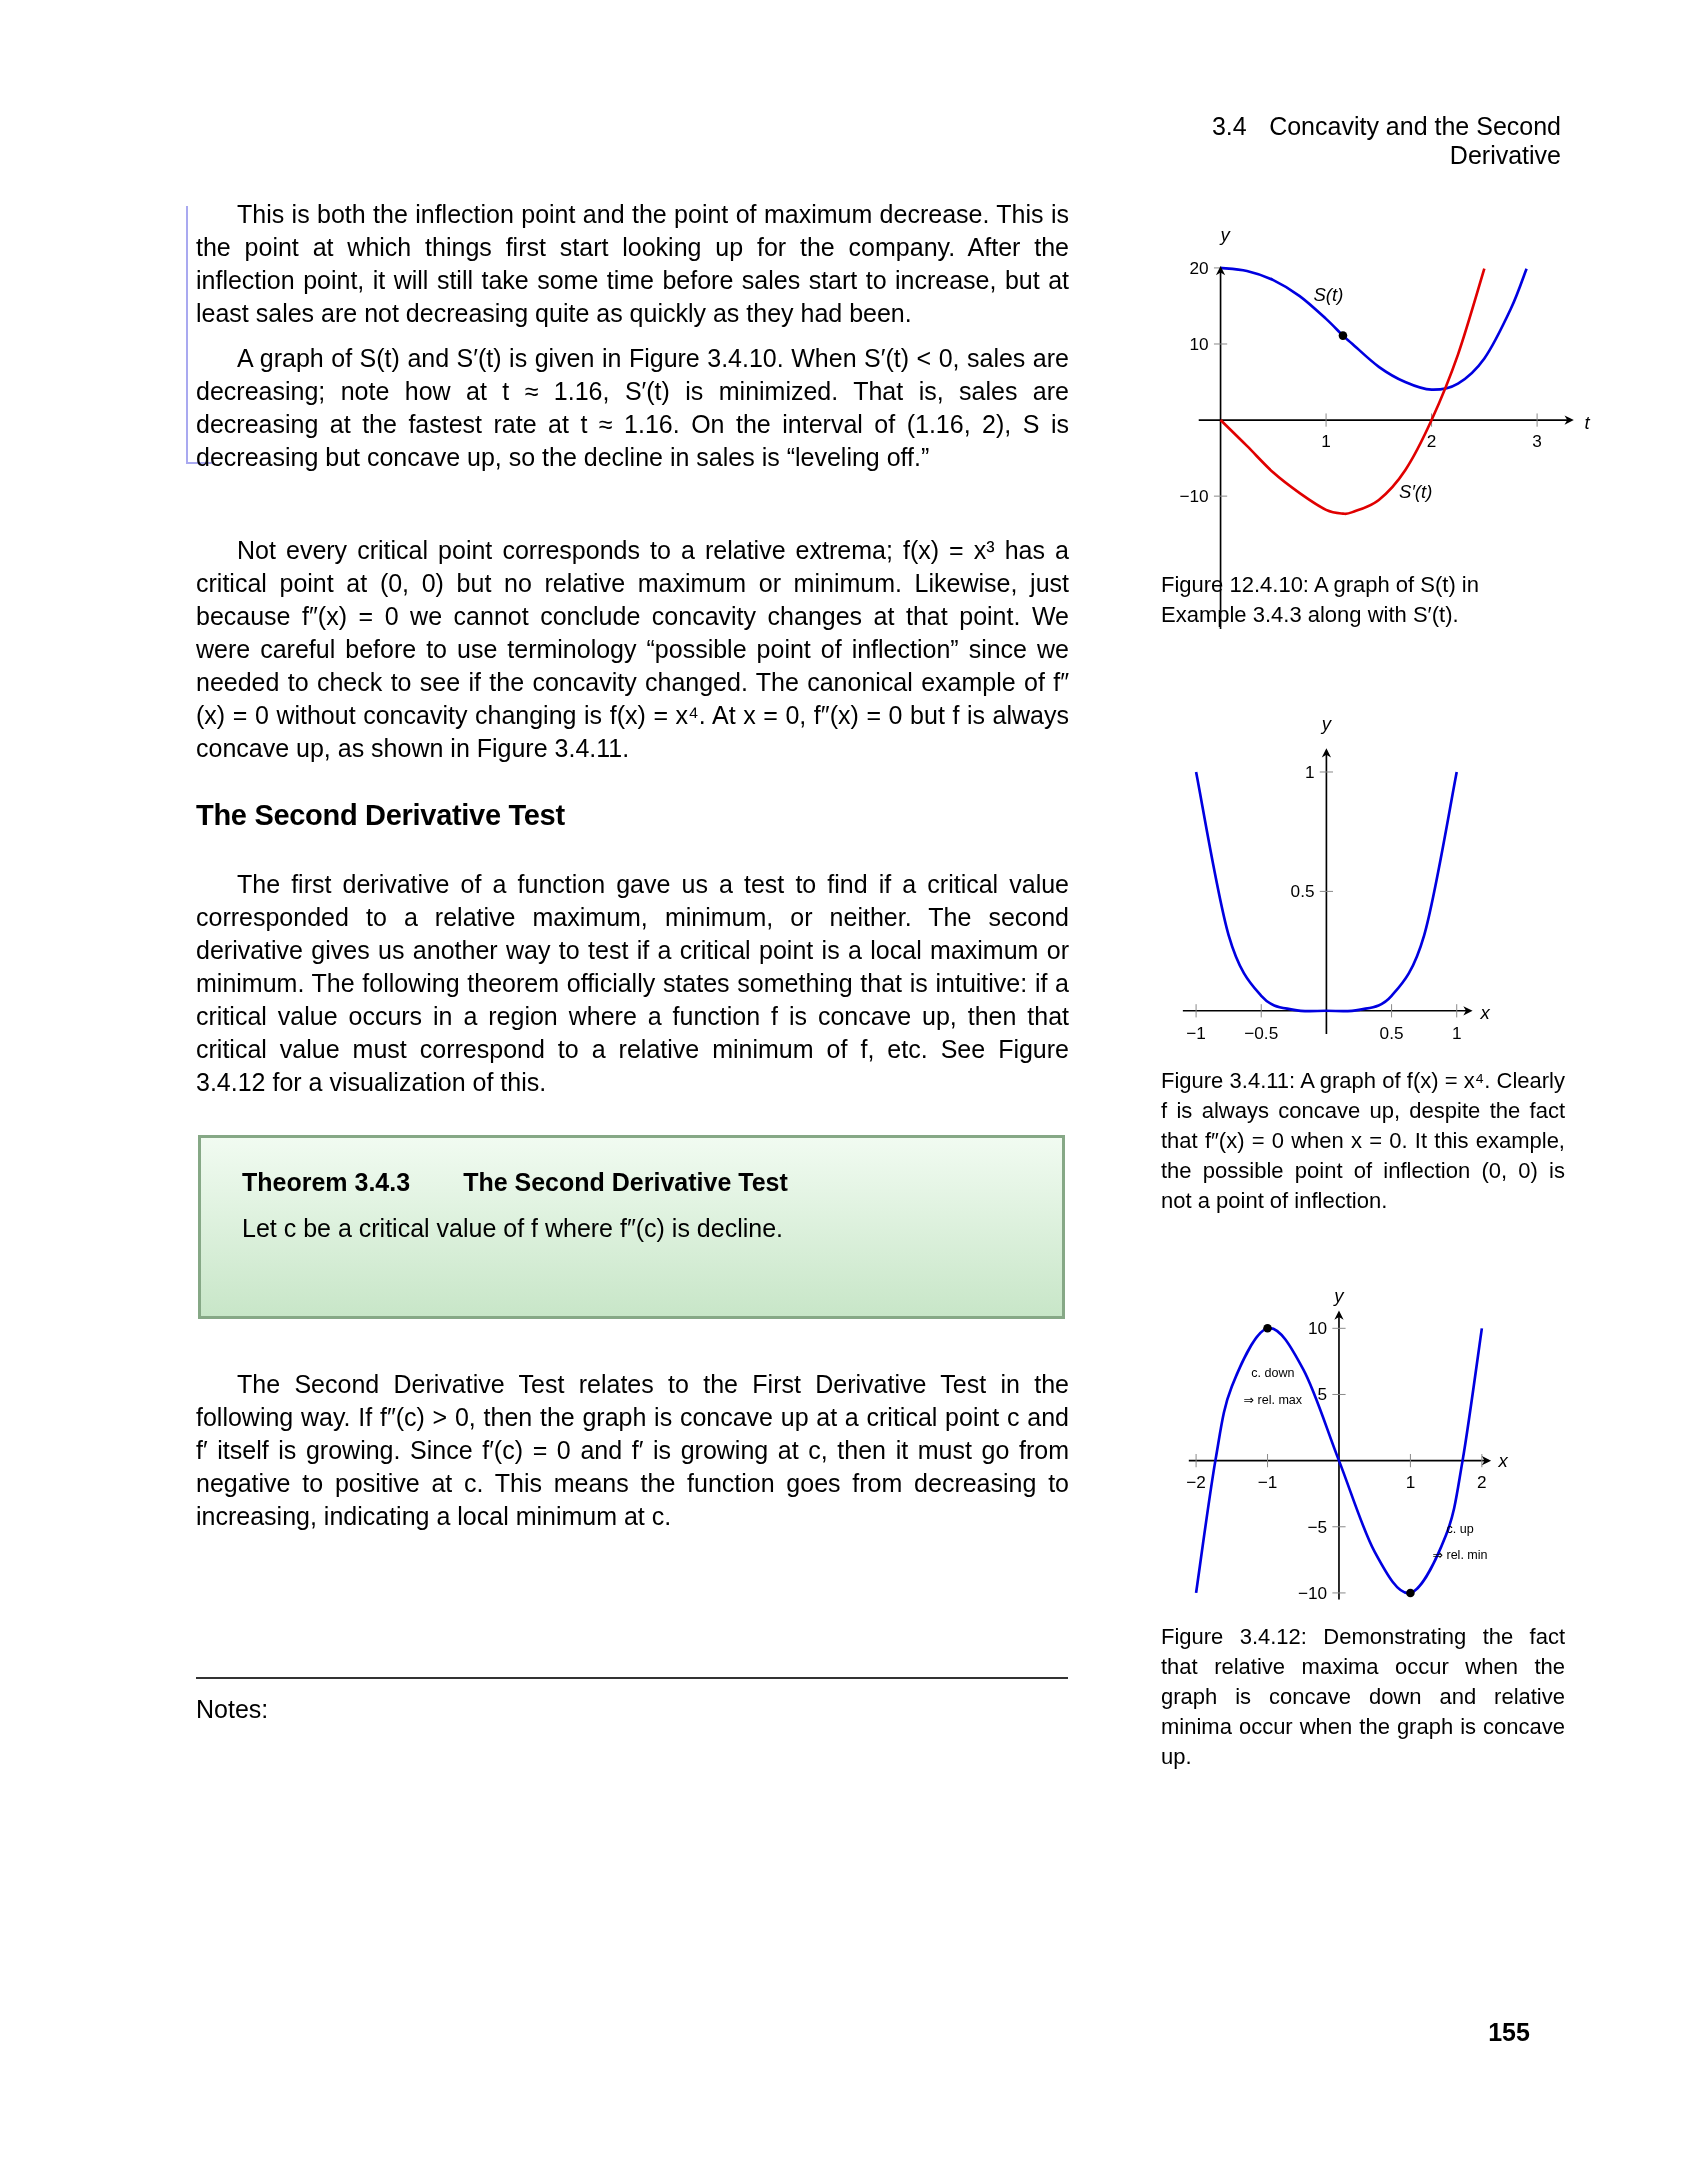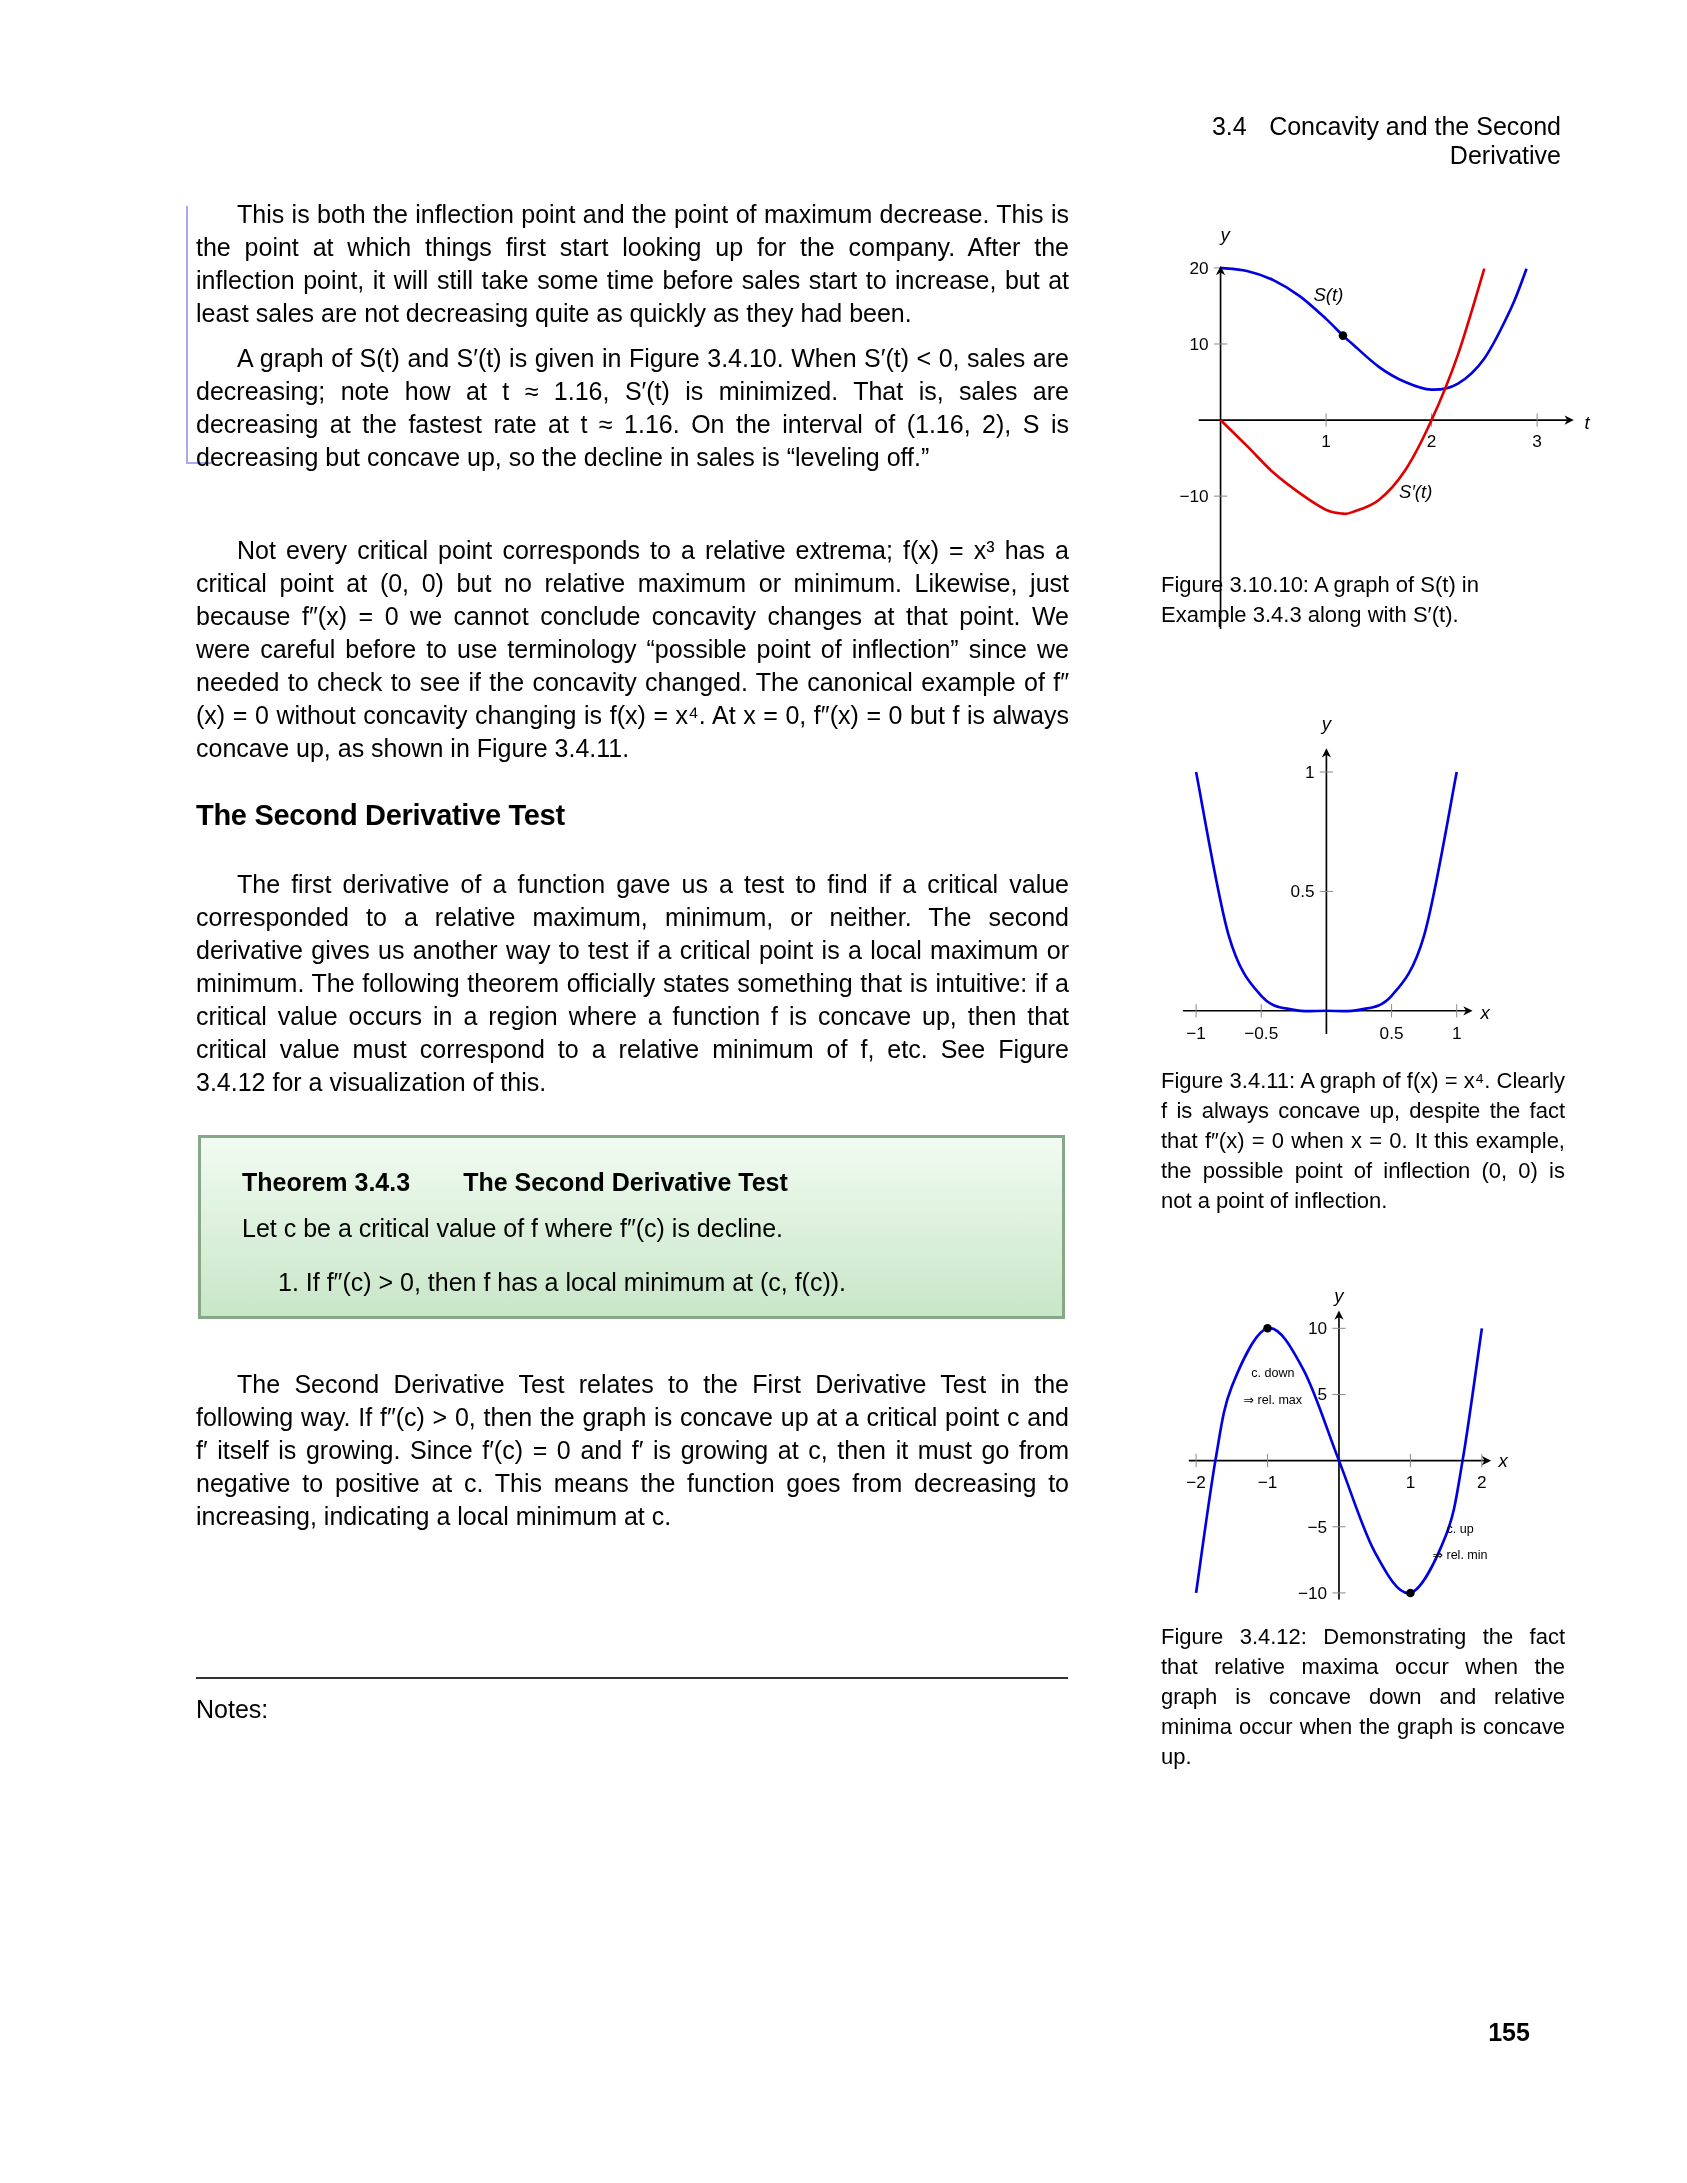--- a/index.html
+++ b/index.html
@@ -51,21 +51,20 @@
 
 <div class="abs main" style="top:868px;">
   <p class="indent">The first derivative of a function gave us a test to find if a critical value corresponded to a relative maximum, minimum, or neither. The second derivative gives us another way to test if a critical point is a local maximum or minimum. The following theorem officially states something that is intuitive: if a critical value occurs in a region where a function f is concave up, then that critical value must correspond to a relative minimum of f, etc. See Figure 3.4.12 for a visualization of this.</p>
 </div>
 
 <div class="abs theorem">
   <div class="thm-head">
     <span>Theorem 3.4.3</span><span class="thm-title">The Second Derivative Test</span>
   </div>
   <div class="thm-body">Let c be a critical value of f where f″(c) is decline.</div>
-  <div class="thm-item" style="top:130px;">1.  If f″(c) &gt; 0, then f has a local minimum at (c, f(c)).</div>
 </div>
 
 <div class="abs main" style="top:1368px;">
   <p class="indent">The Second Derivative Test relates to the First Derivative Test in the following way. If f″(c) &gt; 0, then the graph is concave up at a critical point c and f′ itself is growing. Since f′(c) = 0 and f′ is growing at c, then it must go from negative to positive at c. This means the function goes from decreasing to increasing, indicating a local minimum at c.</p>
 </div>
 
 <div class="abs notes-rule"></div>
 <div class="abs notes-label">Notes:</div>
 
 <div class="abs page-number">155</div>
@@ -144,21 +143,21 @@
     <text x="2006" y="2017" font-size="26" text-anchor="end" font-style="normal" fill="#000">10</text>
     <text x="2008" y="455" font-size="28" text-anchor="middle" font-style="italic" fill="#000" font-family="&quot;Liberation Serif&quot;, serif">S(t)</text>
     <text x="2140" y="753" font-size="28" text-anchor="middle" font-style="italic" fill="#000" font-family="&quot;Liberation Serif&quot;, serif">S′(t)</text>
     <text x="1924" y="2082" font-size="19" text-anchor="middle" font-style="normal" fill="#000">c. down</text>
     <text x="1924" y="2122" font-size="19" text-anchor="middle" font-style="normal" fill="#000">⇒ rel. max</text>
     <text x="2207" y="2318" font-size="19" text-anchor="middle" font-style="normal" fill="#000">c. up</text>
     <text x="2207" y="2357" font-size="19" text-anchor="middle" font-style="normal" fill="#000">⇒ rel. min</text>
   </svg>
 
 <div class="abs caption" style="top:570px;">
-  <p style="text-align:left;">Figure 3.10.10: A graph of S(t) in Example 3.4.3 along with S′(t).</p>
+  <p style="text-align:left;">Figure 12.4.10: A graph of S(t) in Example 3.4.3 along with S′(t).</p>
 </div>
 
 <div class="abs caption" style="top:1066px;">
   <p>Figure 3.4.11: A graph of f(x) = x⁴. Clearly f is always concave up, despite the fact that f″(x) = 0 when x = 0. It this example, the possible point of inflection (0, 0) is not a point of inflection.</p>
 </div>
 
 <div class="abs caption" style="top:1622px;">
   <p>Figure 3.4.12: Demonstrating the fact that relative maxima occur when the graph is concave down and relative minima occur when the graph is concave up.</p>
 </div>
 

